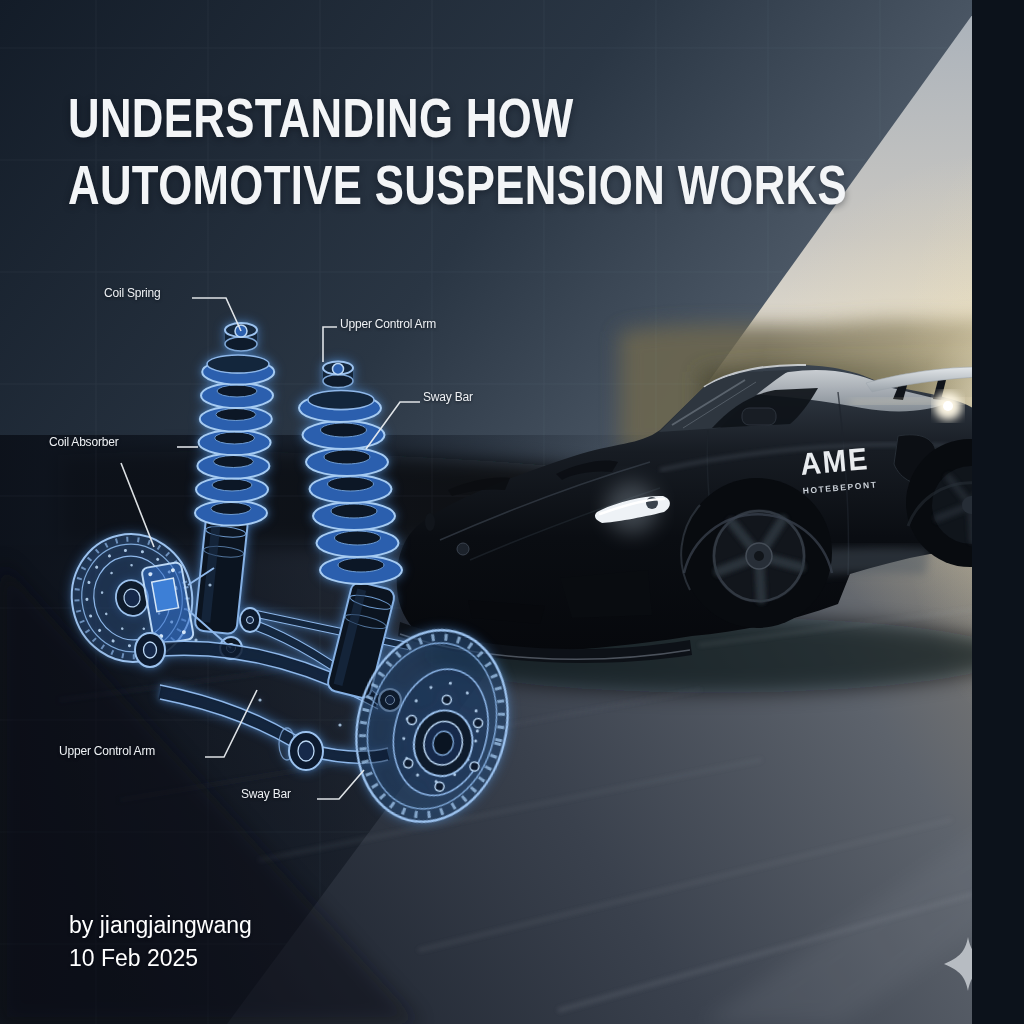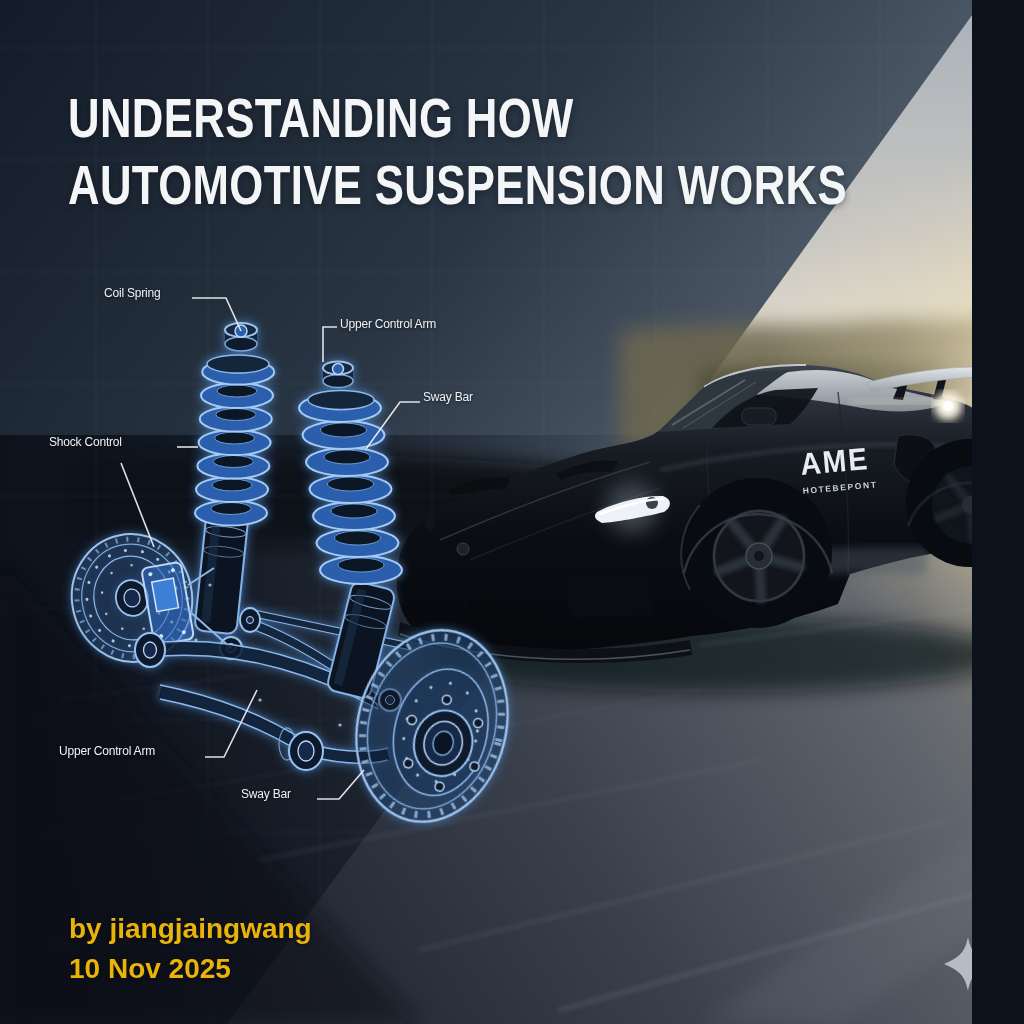--- a/index.html
+++ b/index.html
@@ -5,22 +5,22 @@
   html,body{margin:0;padding:0;background:#0c121b;}
   .canvas{position:relative;width:972px;height:1024px;overflow:hidden;
           background:#16202d;font-family:"Liberation Sans",sans-serif;}
   .scene{position:absolute;left:0;top:0;width:1024px;height:1024px;}
   .title{position:absolute;left:68px;top:84px;color:#f3f5f7;font-weight:700;
          font-size:56px;line-height:67px;white-space:nowrap;
          text-shadow:0 2px 8px rgba(8,14,22,.45);}
   .title span{display:block;transform:scaleX(.78);transform-origin:0 0;letter-spacing:.5px;}
   .dlabel{position:absolute;color:#eef1f4;font-size:12px;letter-spacing:-.2px;
           white-space:nowrap;text-shadow:0 1px 3px rgba(5,10,18,.65);}
-  .credit{position:absolute;left:69px;top:909px;color:#eab308;font-size:28px;
-          line-height:1.42;text-shadow:0 1px 3px rgba(5,10,18,.6);font-weight:bold;}
+  .credit{position:absolute;left:69px;top:909px;color:#ffffff;font-size:23px;
+          line-height:1.42;text-shadow:0 1px 3px rgba(5,10,18,.6);}
   .decal{position:absolute;left:799px;top:449px;transform:rotate(-5deg);
          transform-origin:0 0;color:#e9ecef;}
   .decal-main{font-size:31px;font-weight:700;letter-spacing:2px;
               transform:scaleX(.92);transform-origin:0 0;line-height:1;}
   .decal-sub{font-size:8.5px;font-weight:700;letter-spacing:1.6px;color:#c9cfd6;
              margin-top:6px;}
   .blueprint{filter:drop-shadow(0 0 6px rgba(64,132,220,.45)) drop-shadow(0 0 2px rgba(120,180,240,.35));}
 </style>
 </head>
 <body>
@@ -344,27 +344,27 @@
 </svg>
 
 <div class="title">
   <span>UNDERSTANDING HOW</span>
   <span>AUTOMOTIVE SUSPENSION WORKS</span>
 </div>
 
 <div class="dlabel" style="left:104px;top:286px">Coil Spring</div>
 <div class="dlabel" style="left:340px;top:317px">Upper Control Arm</div>
 <div class="dlabel" style="left:423px;top:390px">Sway Bar</div>
-<div class="dlabel" style="left:49px;top:435px">Shock Control</div>
+<div class="dlabel" style="left:49px;top:435px">Coil Absorber</div>
 <div class="dlabel" style="left:59px;top:744px">Upper Control Arm</div>
 <div class="dlabel" style="left:241px;top:787px">Sway Bar</div>
 
 <div class="decal">
   <div class="decal-main">AME</div>
   <div class="decal-sub">HOTEBEPONT</div>
 </div>
 
 <div class="credit">
   <div>by jiangjaingwang</div>
-  <div>10 Nov 2025</div>
+  <div>10 Feb 2025</div>
 </div>
 
 </div>
 
 </body></html>

